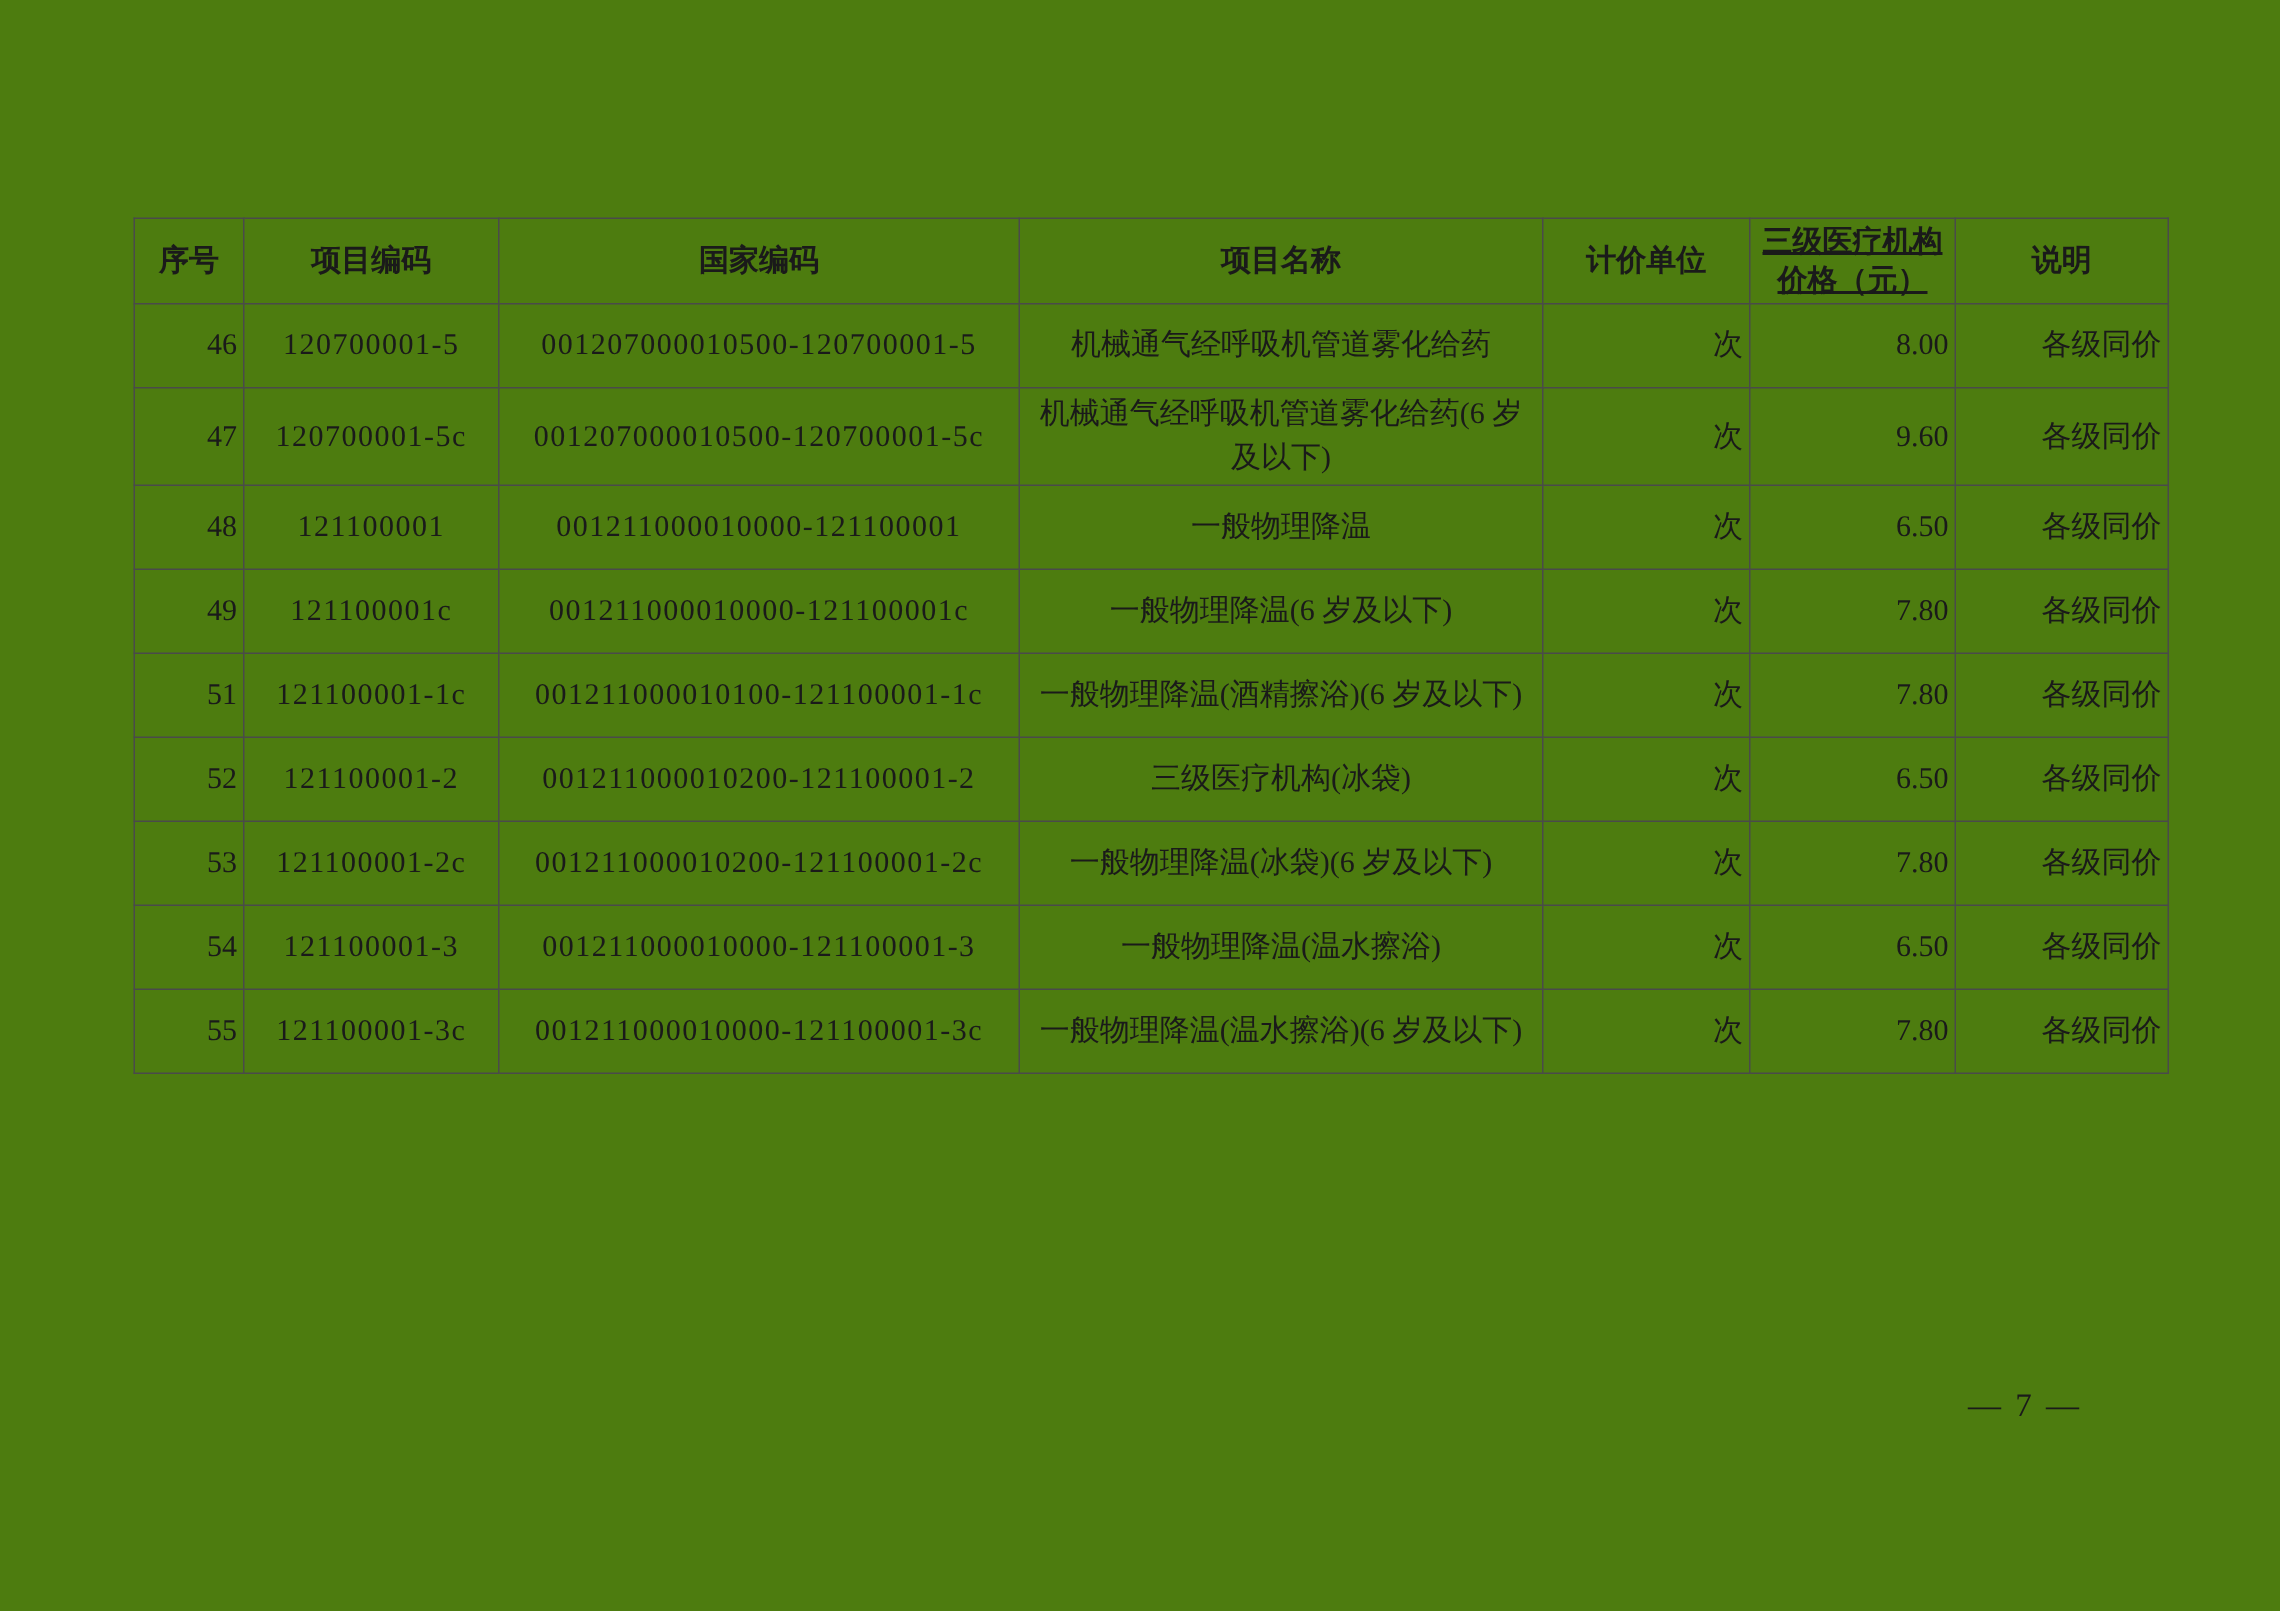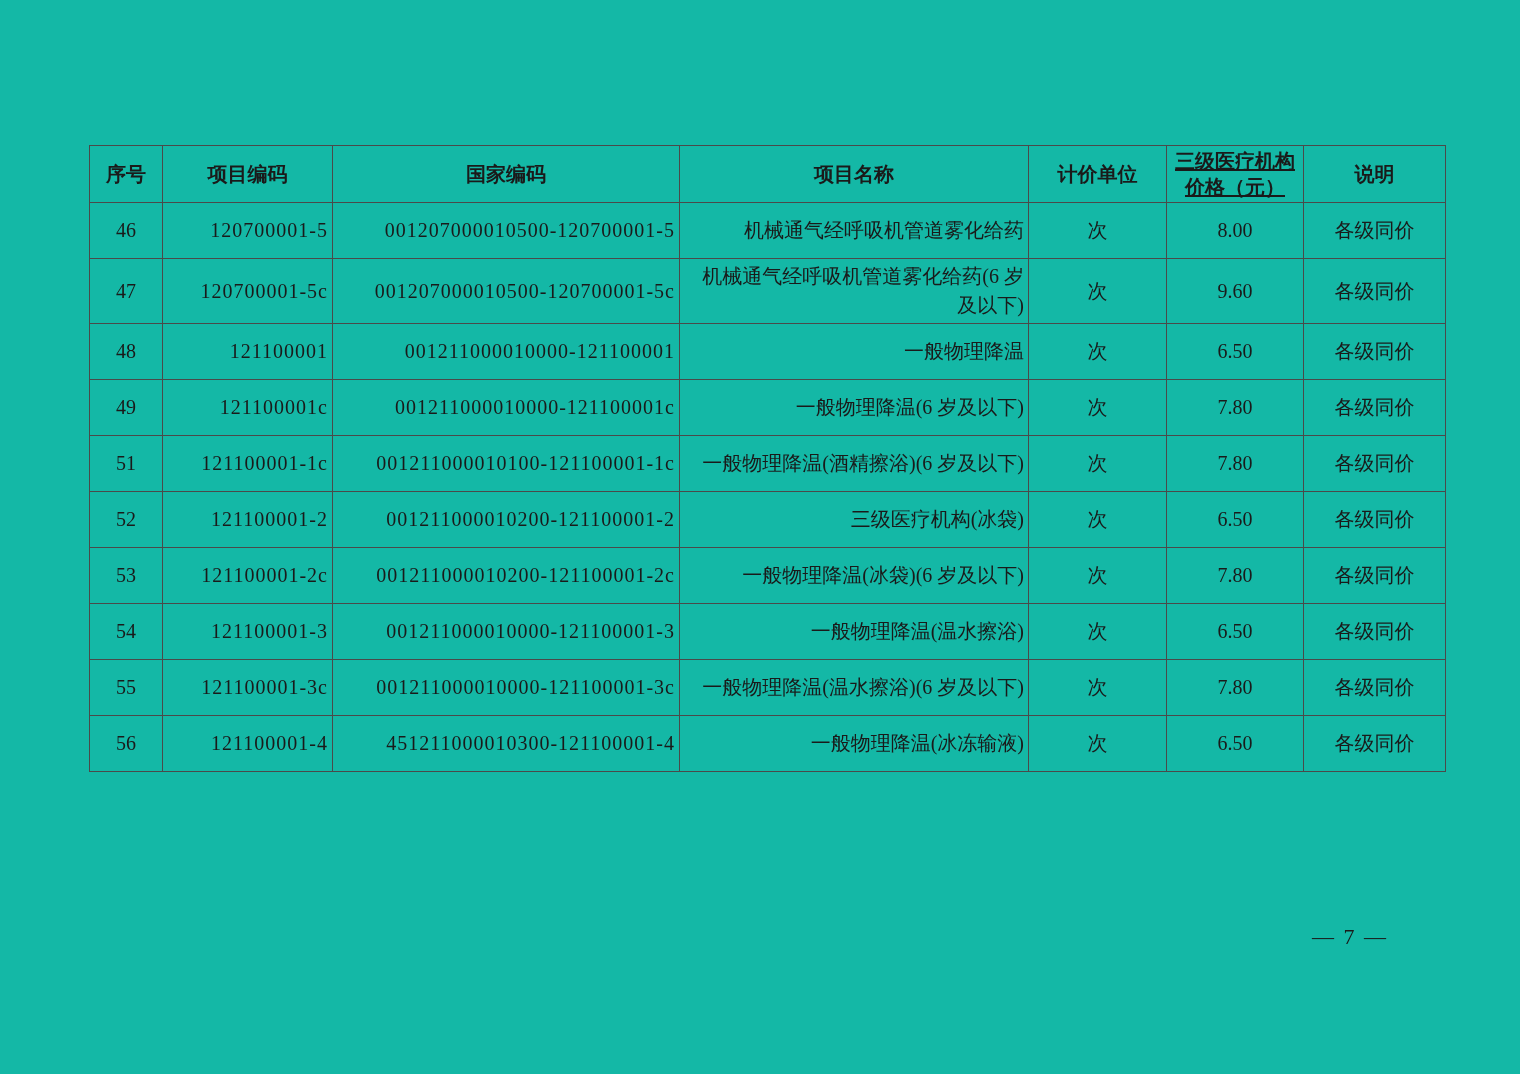--- a/index.html
+++ b/index.html
@@ -4,21 +4,21 @@
 <style>
   html, body {
     margin: 0;
     padding: 0;
     background: #ffffff;
   }
   .page {
     position: relative;
     width: 1520px;
     height: 1074px;
-    background: #14b8a6;
+    background: #4d7c0f;
     font-family: "Liberation Serif", "DejaVu Serif", serif;
     color: #1a1a1a;
     overflow: hidden;
   }
   table.price-table {
     position: absolute;
     left: 89px;
     top: 145px;
     width: 1356px;
     border-collapse: collapse;
@@ -40,22 +40,22 @@
     padding: 2px 2px;
   }
   .price-table td {
     height: 49px; 
   }
   th.price-header {
     white-space: pre-line;
     line-height: 1.3;
     text-decoration: underline;
   }
-  .c-center { text-align: center; }
-  .c-left   { text-align: right; padding-left: 5px; padding-right: 3px; }
+  .c-center { text-align: right; }
+  .c-left   { text-align: center; padding-left: 5px; padding-right: 3px; }
   td.code-cell { letter-spacing: 1px; }
   .page-number {
     position: absolute;
     left: 1290px;
     top: 924px;
     width: 120px;
     text-align: center;
     font-size: 22px;
     letter-spacing: 2px;
     white-space: nowrap;
@@ -174,28 +174,19 @@
   <tr>
     <td class="c-center">55</td>
     <td class="c-left code-cell">121100001-3c</td>
     <td class="c-left code-cell">001211000010000-121100001-3c</td>
     <td class="c-left">一般物理降温(温水擦浴)(6 岁及以下)</td>
     <td class="c-center">次</td>
     <td class="c-center">7.80</td>
     <td class="c-center">各级同价</td>
   </tr>
 
-  <tr>
-    <td class="c-center">56</td>
-    <td class="c-left code-cell">121100001-4</td>
-    <td class="c-left code-cell">451211000010300-121100001-4</td>
-    <td class="c-left">一般物理降温(冰冻输液)</td>
-    <td class="c-center">次</td>
-    <td class="c-center">6.50</td>
-    <td class="c-center">各级同价</td>
-  </tr>
 
 </tbody>
   </table>
 
   <div class="page-number">— 7 —</div>
 
 </div>
 
 </body></html>

